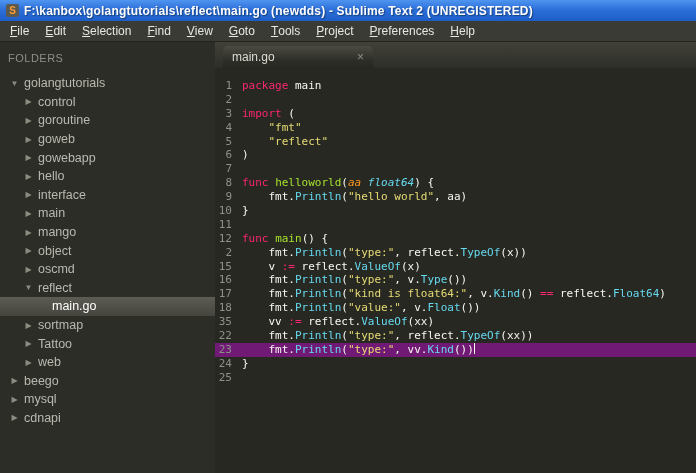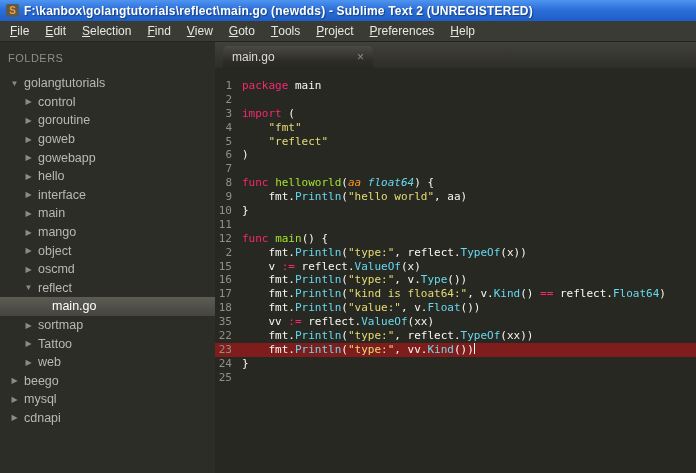--- a/index.html
+++ b/index.html
@@ -59,21 +59,21 @@
   }
   .tab-close { color:#8f8f85; font-size:12px; line-height:1; }
 
   
   .code-area {
     flex:1; padding-top:11px; overflow:hidden;
     font-family:"DejaVu Sans Mono","Liberation Mono",monospace; font-size:11px;
     background:var(--editor_bg,#272822);
   }
   .code-line { height:13.9px; line-height:13.9px; display:flex; white-space:pre; }
-  .code-line.current { background:#7f1d1d; }
+  .code-line.current { background:#701a75; }
   .gutter { width:27px; flex:none; text-align:right; padding-right:10px; color:var(--gutter,#8f908a); }
   .line-content { flex:1; }
 
   .tok-k  { color:var(--keyword,#f92672); }
   .tok-s  { color:var(--string,#e6db74); }
   .tok-f  { color:var(--function,#66d9ef); }
   .tok-fn { color:var(--funcname,#a6e22e); }
   .tok-t  { color:var(--typename,#66d9ef); font-style:italic; }
   .tok-p  { color:var(--param,#fd971f); font-style:italic; }
   .tok-n  { color:var(--number,#ae81ff); }

